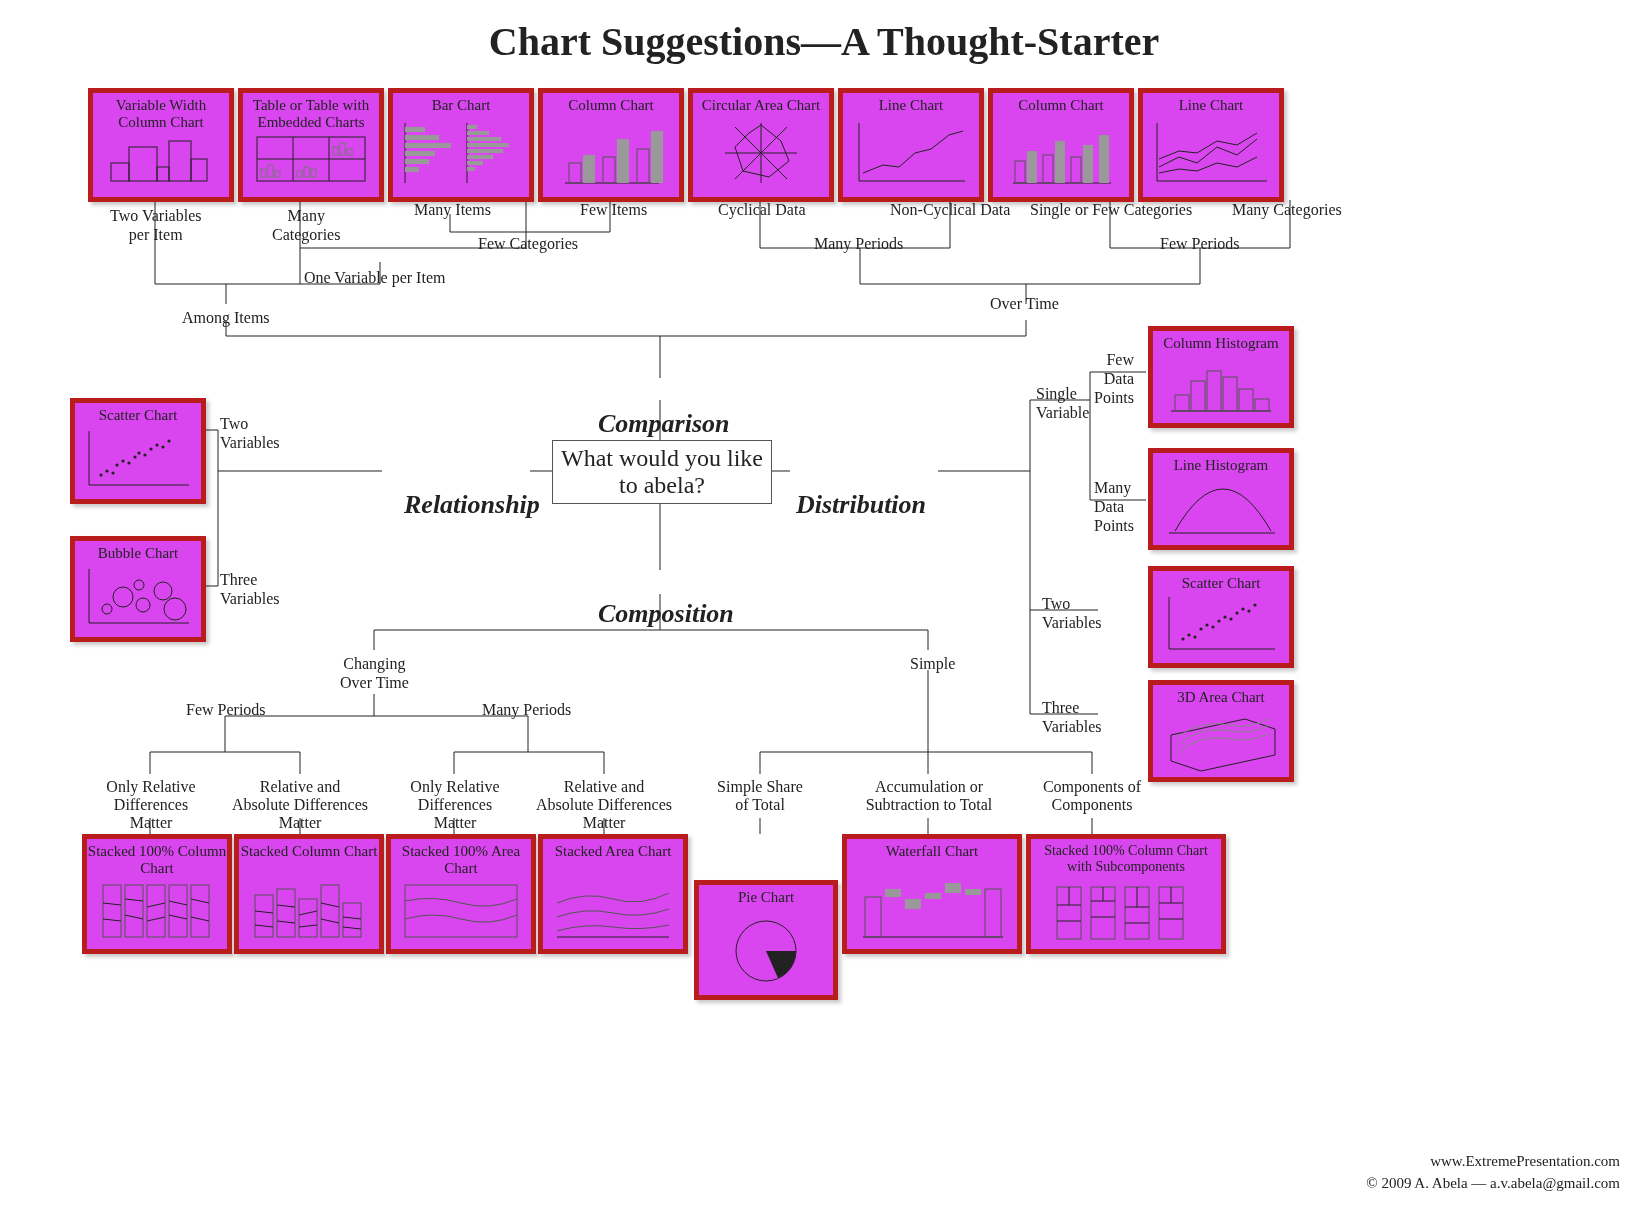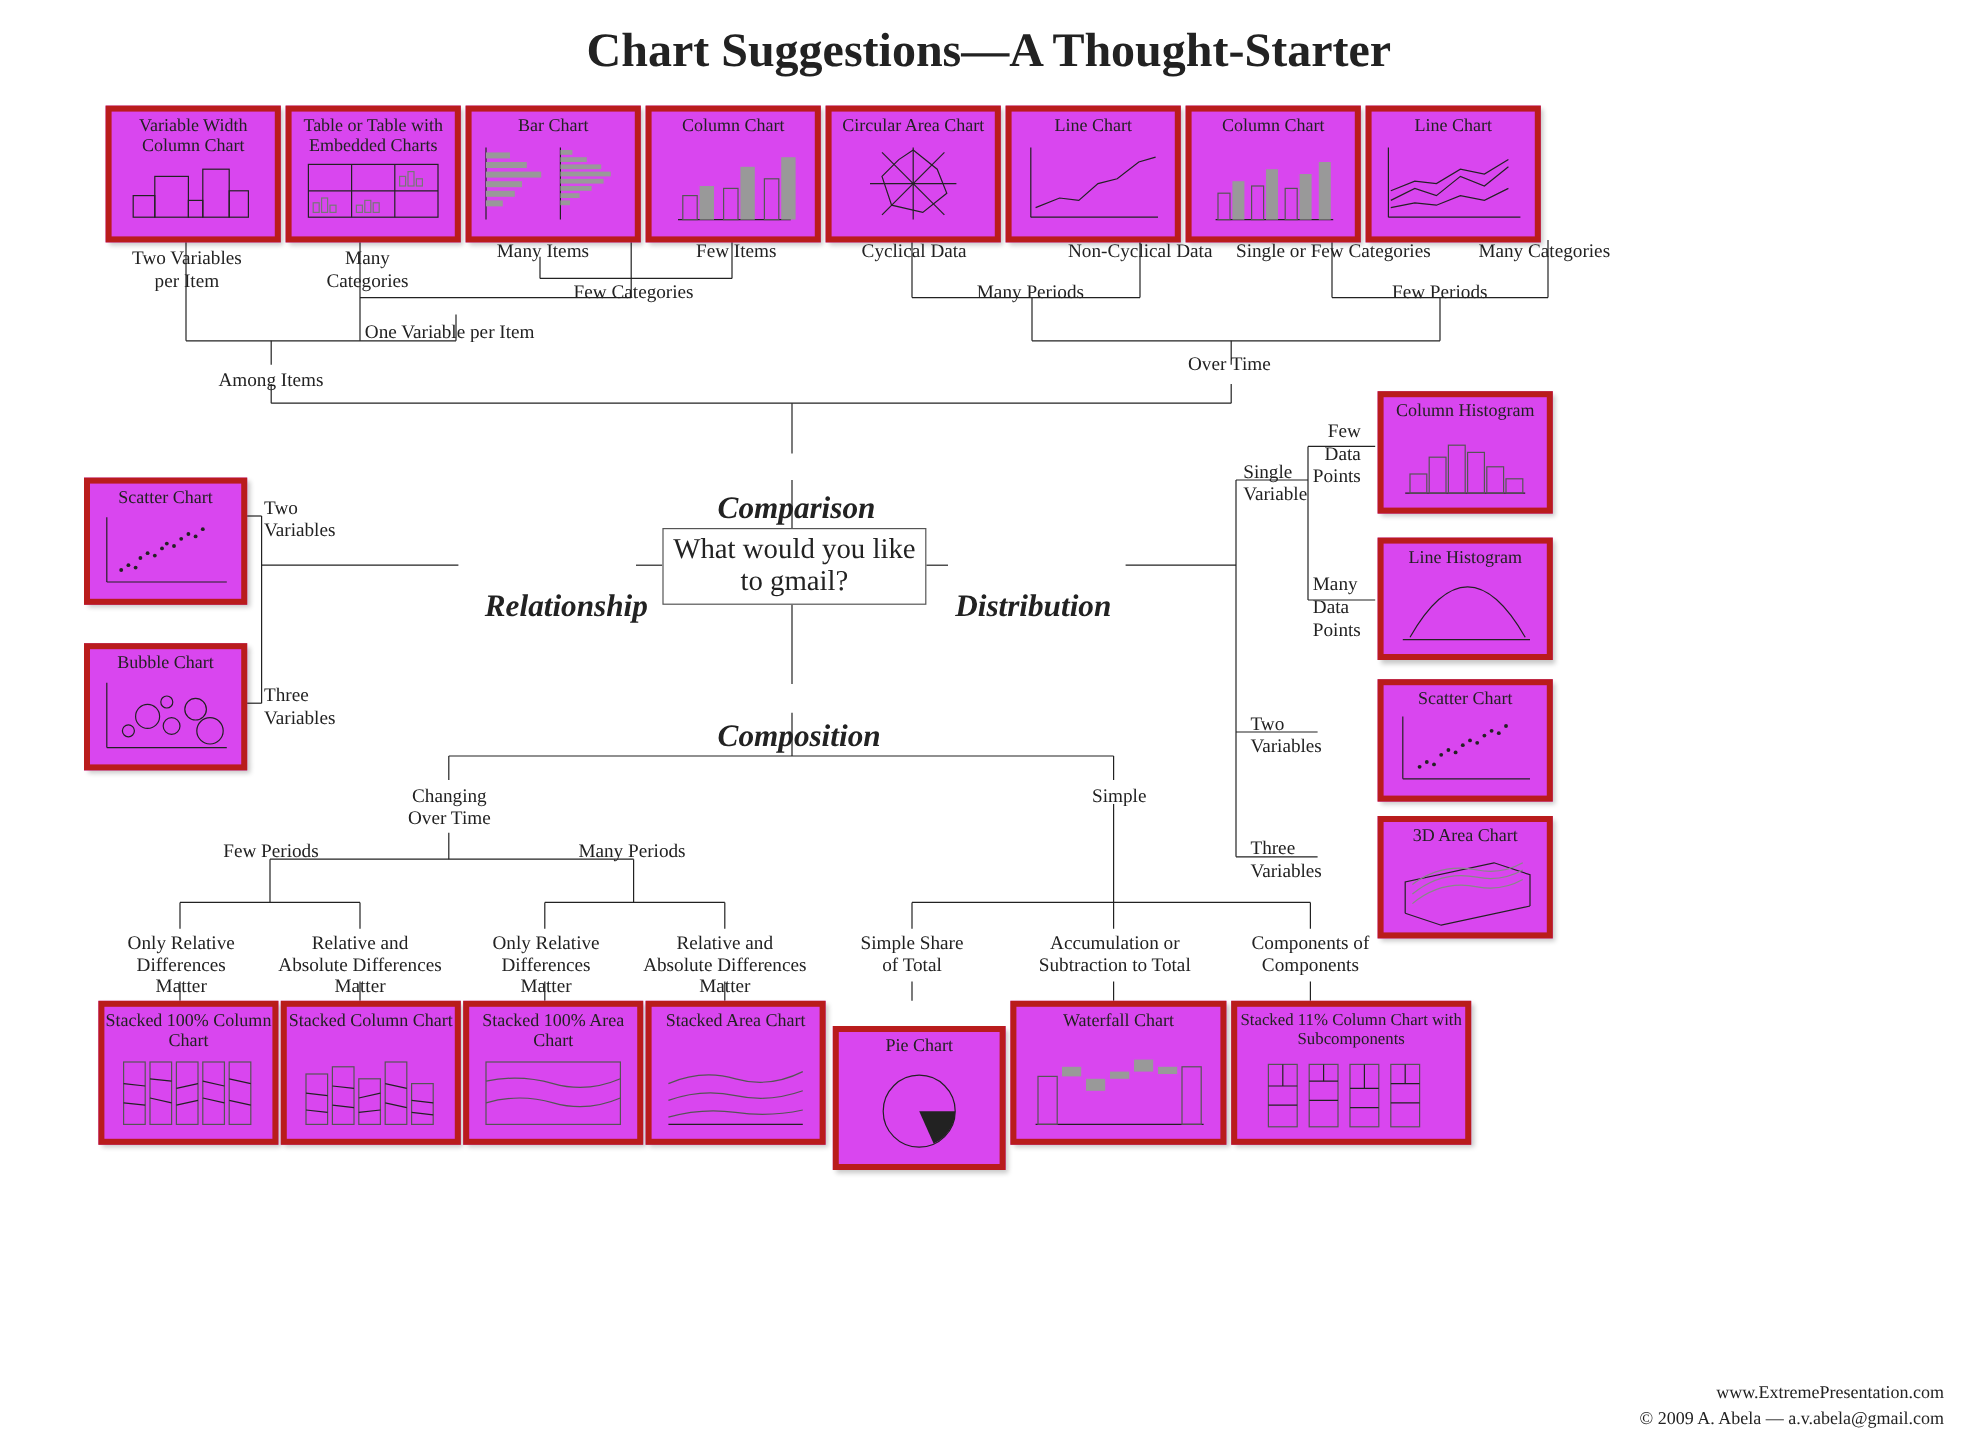--- a/index.html
+++ b/index.html
@@ -262,21 +262,21 @@
 <div class="lbl" style="left:814px;top:234px">Many Periods</div>
 <div class="lbl" style="left:1160px;top:234px">Few Periods</div>
 <div class="lbl" style="left:990px;top:294px">Over Time</div>
 
 <div class="lbl b" style="left:598px;top:376px">Comparison</div>
 <div class="lbl b" style="left:404px;top:457px">Relationship</div>
 <div class="lbl b" style="left:796px;top:457px">Distribution</div>
 <div class="lbl b" style="left:598px;top:566px">Composition</div>
 
 <div class="center" style="left:552px;top:440px;width:218px;height:62px">What would you
-like to gmail?</div>
+like to abela?</div>
 
 <div class="card" style="left:70px;top:398px;width:126px;height:96px">
   <div class="cap">Scatter Chart</div>
   <svg width="126" height="96">
         <g transform="translate(14,28)">
     <line x1="0" y1="0" x2="0" y2="54" stroke="#222"></line>
           <line x1="0" y1="54" x2="100" y2="54" stroke="#222"></line>
     <g fill="#222">
             <circle cx="12" cy="44" r="1.6"></circle>
             <circle cx="18" cy="40" r="1.6"></circle>
@@ -488,21 +488,21 @@
   <svg width="140" height="110">
         <g transform="translate(14,44)">
     <line x1="0" y1="54" x2="112" y2="54" stroke="#222"></line>
     <path d="M0,48 Q28,40 56,44 Q84,48 112,42" fill="none" stroke="#555"></path>
     <path d="M0,34 Q28,24 56,30 Q84,36 112,26" fill="none" stroke="#555"></path>
     <path d="M0,20 Q28,8 56,16 Q84,24 112,10" fill="none" stroke="#555"></path>
   </g>
       </svg>
 </div>
 
-<div class="card" style="left:694px;top:855px;width:134px;height:110px">
+<div class="card" style="left:694px;top:880px;width:134px;height:110px">
   <div class="cap">Pie Chart</div>
   <svg width="134" height="110">
         <g transform="translate(67,66)">
     <circle r="30" fill="none" stroke="#222"></circle>
     <path d="M0,0 L30,0 A30,30 0 0,1 12,27 Z" fill="#222"></path>
   </g>
       </svg>
 </div>
 
 <div class="card" style="left:842px;top:834px;width:170px;height:110px">
@@ -515,21 +515,21 @@
     <rect x="42" y="20" width="16" height="10" fill="#999"></rect>
     <rect x="62" y="14" width="16" height="6" fill="#999"></rect>
     <rect x="82" y="4" width="16" height="10" fill="#999"></rect>
     <rect x="102" y="10" width="16" height="6" fill="#999"></rect>
     <rect x="122" y="10" width="16" height="48" fill="none" stroke="#555"></rect>
   </g>
       </svg>
 </div>
 
 <div class="card" style="left:1026px;top:834px;width:190px;height:110px">
-  <div class="cap" style="font-size:14px">Stacked 11% Column Chart
+  <div class="cap" style="font-size:14px">Stacked 100% Column Chart
 with Subcomponents</div>
   <svg width="190" height="110">
         <g transform="translate(26,48)">
     <g fill="none" stroke="#555">
       <rect x="0" y="0" width="24" height="52"></rect>
             <rect x="34" y="0" width="24" height="52"></rect>
             <rect x="68" y="0" width="24" height="52"></rect>
             <rect x="102" y="0" width="24" height="52"></rect>
           </g>
     <g stroke="#555">

